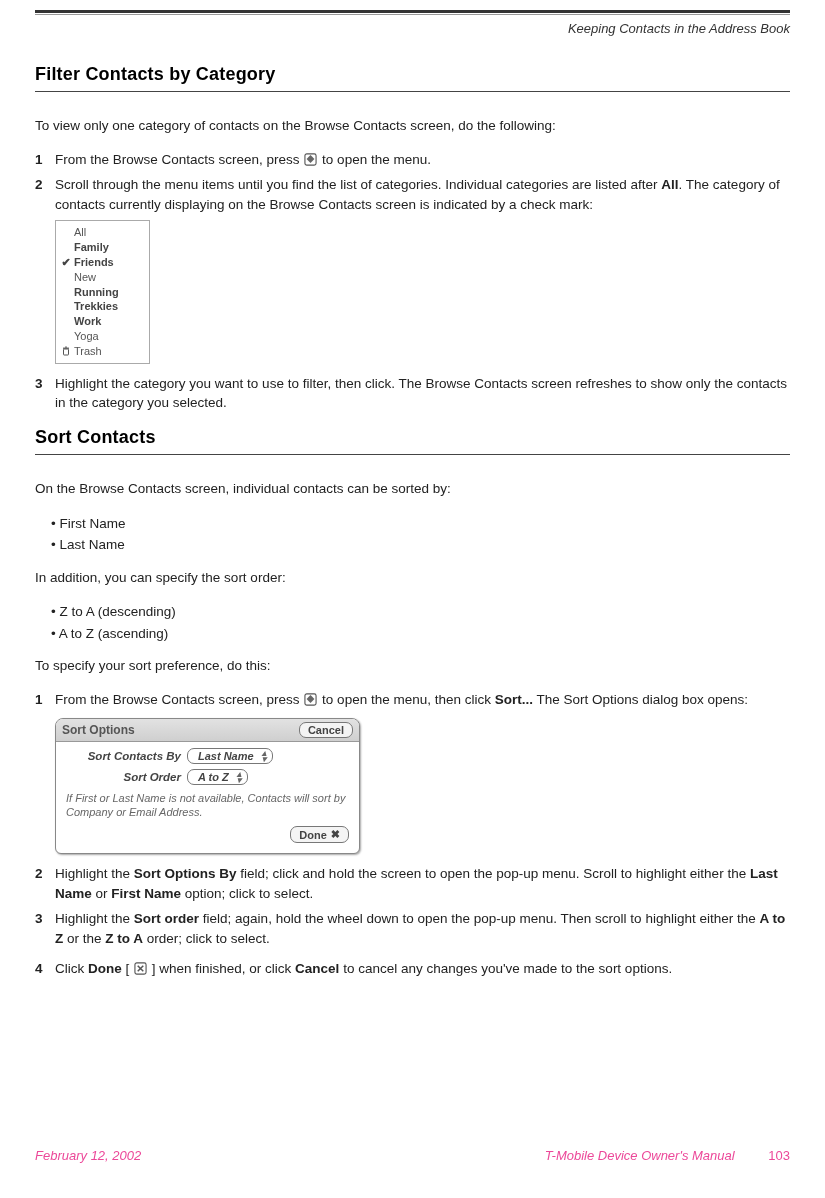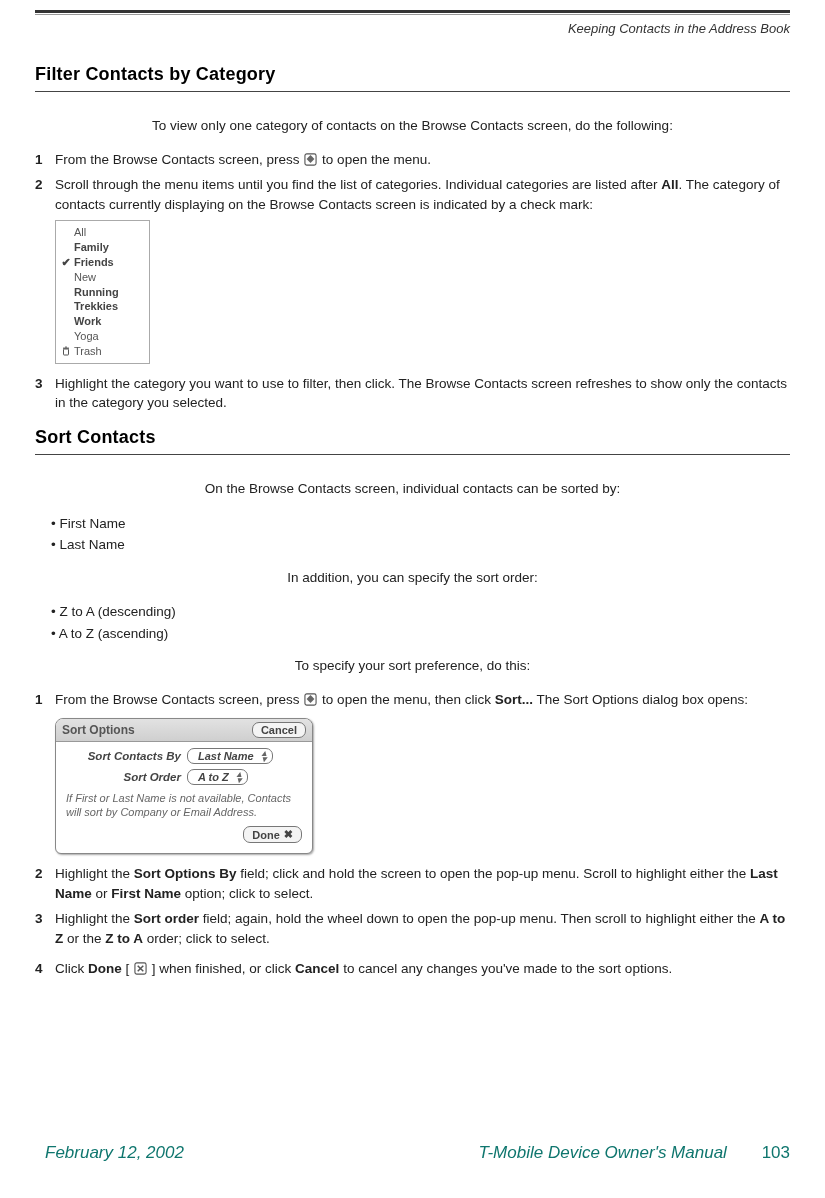--- a/index.html
+++ b/index.html
@@ -37,21 +37,20 @@
       border-bottom: 1px solid #444;
       padding-bottom: 6px;
       margin-top: 14px;
       margin-bottom: 24px;
     }
     p.body {
       font-size: 13.5px;
       line-height: 1.45;
       color: #222;
       margin-bottom: 14px;
-      text-align: center;
     }
     ol.steps {
       list-style: none;
       font-size: 13.5px;
       line-height: 1.45;
       color: #222;
     }
     ol.steps > li {
       display: flex;
       margin-bottom: 6px;
@@ -108,21 +107,21 @@
       color: #222;
       margin: 2px 0 12px 16px;
       line-height: 1.6;
     }
     ul.bullets li::before {
       content: "•  ";
     }
 
     
     .sort-dialog {
-      width: 258px;
+      width: 305px;
       margin: 8px 0 10px 20px;
       font-family: Arial, sans-serif;
       color: #444;
       box-shadow: 1px 1px 2px rgba(0,0,0,0.35);
       border-radius: 8px 8px 6px 6px;
       border: 1px solid #888;
       background: #fff;
       overflow: hidden;
     }
     .sort-dialog .titlebar {
@@ -193,27 +192,27 @@
       margin: 6px 0;
       line-height: 1.35;
     }
     .sort-dialog .done-row {
       text-align: right;
     }
 
     .footer {
       position: absolute;
       bottom: 35px;
-      left: 45px;
+      left: 35px;
       right: 35px;
       display: flex;
       justify-content: space-between;
-      font-size: 17px;
+      font-size: 13px;
       font-style: italic;
-      color: #0f766e;
+      color: #ec4899;
     }
     .footer .pg { font-style: normal; margin-left: 30px; }
     b { font-weight: bold; }
   </style>
 </head>
 <body>
 
 <div class="top-rule"></div>
 <div class="top-rule-thin"></div>
 <div class="header-right">Keeping Contacts in the Address Book</div>

